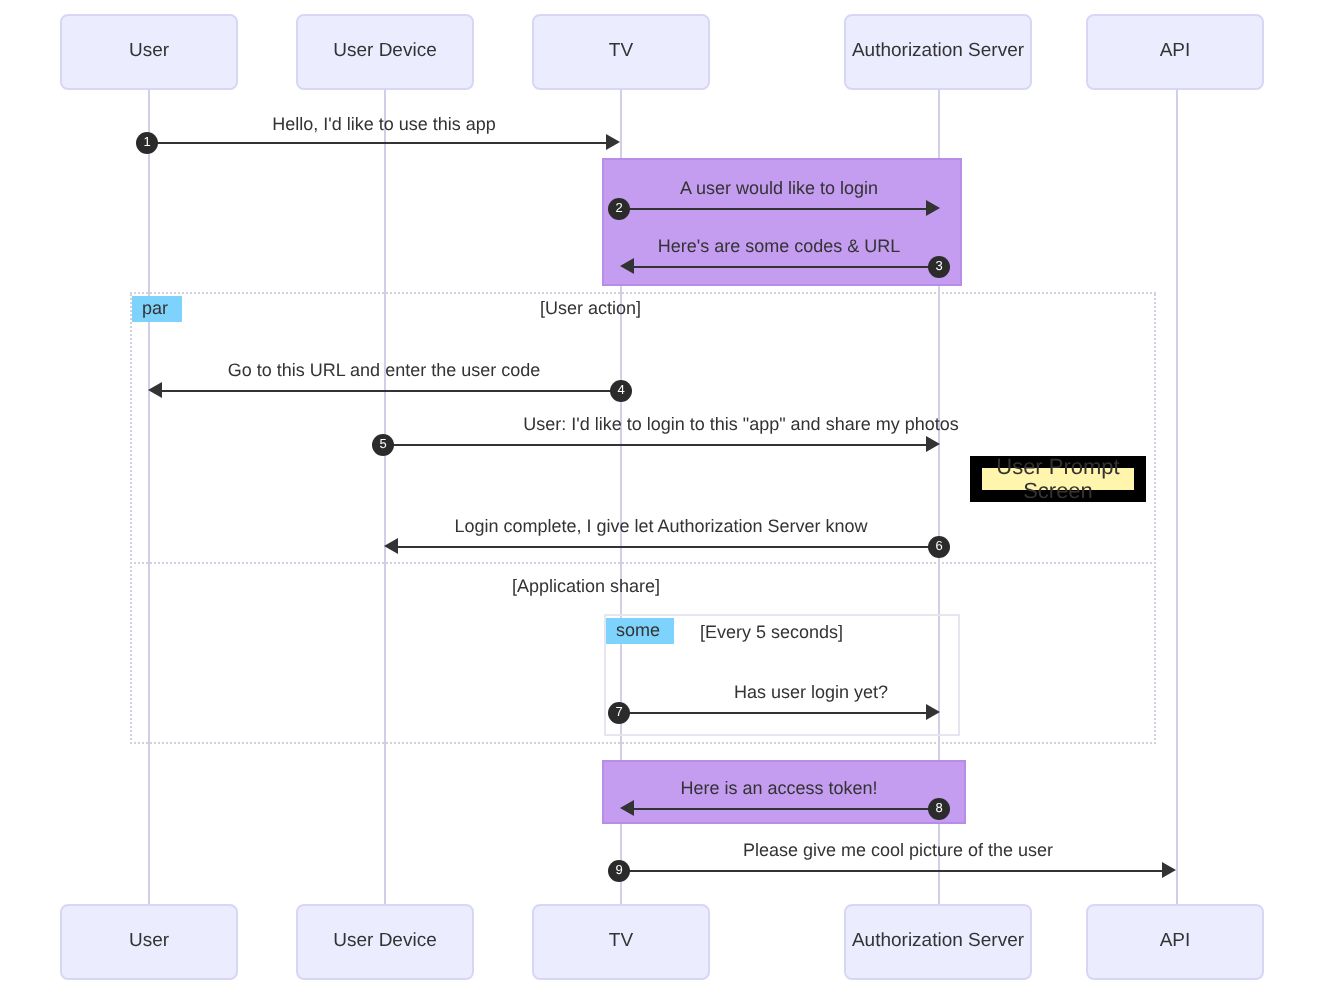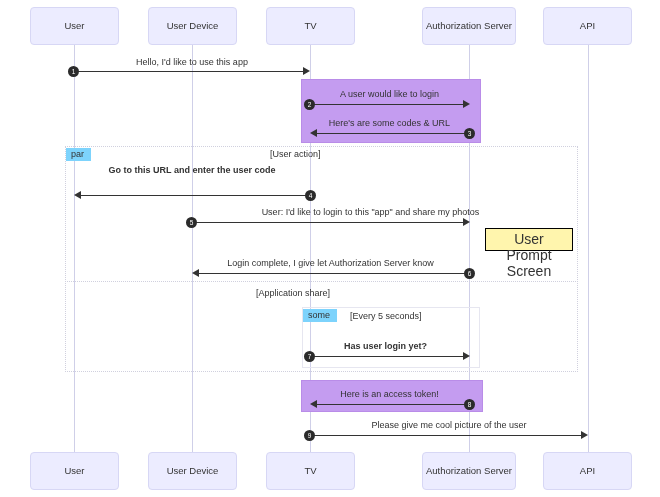--- a/index.html
+++ b/index.html
@@ -66,25 +66,25 @@
     font-family: "Liberation Sans", sans-serif;
   }
   .activation {
     position: absolute;
     background: #C49CF0;
     border: 1px solid #b98ce8;
   }
   .note {
     position: absolute;
     background: #FFF5AD;
-    border: 1px solid #000000;
-    font-size: 14px;
+    border: 6px solid #000000;
+    font-size: 11px;
     color: #333333;
     display: flex;
-    align-items: flex-start;
+    align-items: center;
     justify-content: center;
     text-align: center;
     padding: 2px 4px;
   }
   .frame {
     position: absolute;
     border: 1px solid #e6e6f0;
     background: transparent;
   }
   .frame.dotted { border-style: dotted; border-color: #d0d0de; }
@@ -150,21 +150,21 @@
 
   <div class="msg-label" style="left:310px; top:118px; width:159px;">Here's are some codes &amp; URL</div>
   <div class="msg-line" style="left:317px; top:133px; width:152px;"></div>
   <div class="arrow-head left" style="left:310px; top:129px;"></div>
   <div class="seq-num" style="left:464px; top:128px;">3</div>
 
   <div class="frame dotted" style="left:65px; top:146px; width:513px; height:226px;"></div>
   <div class="frame-label" style="left:66px; top:148px;">par</div>
   <div class="frame-title" style="left:270px; top:149px; width:130px;">[User action]</div>
 
-  <div class="msg-label" style="left:74px; top:165px; width:236px;font-weight:bold;">Go to this URL and enter the user code</div>
+  <div class="msg-label" style="left:74px; top:180px; width:236px;">Go to this URL and enter the user code</div>
   <div class="msg-line" style="left:81px; top:195px; width:229px;"></div>
   <div class="arrow-head left" style="left:74px; top:191px;"></div>
   <div class="seq-num" style="left:305px; top:190px;">4</div>
 
   <div class="msg-label" style="left:192px; top:207px; width:277px;margin-left:40px;">User: I'd like to login to this "app" and share my photos</div>
   <div class="msg-line" style="left:192px; top:222px; width:271px;"></div>
   <div class="arrow-head right" style="left:463px; top:218px;"></div>
   <div class="seq-num" style="left:186px; top:217px;">5</div>
 
   <div class="note" style="left:485px; top:228px; width:88px; height:23px;">
@@ -176,21 +176,21 @@
   <div class="arrow-head left" style="left:192px; top:269px;"></div>
   <div class="seq-num" style="left:464px; top:268px;">6</div>
 
   <div class="divider" style="left:65px; top:281px; width:513px;"></div>
   <div class="frame-title" style="left:256px; top:288px; width:160px;">[Application share]</div>
 
   <div class="frame" style="left:302px; top:307px; width:178px; height:61px;"></div>
   <div class="frame-label" style="left:303px; top:309px;">some</div>
   <div class="frame-title" style="left:350px; top:311px; width:110px;">[Every 5 seconds]</div>
 
-  <div class="msg-label" style="left:306px; top:341px; width:159px;font-weight:bold;">Has user login yet?</div>
+  <div class="msg-label" style="left:326px; top:341px; width:159px;">Has user login yet?</div>
   <div class="msg-line" style="left:310px; top:356px; width:153px;"></div>
   <div class="arrow-head right" style="left:463px; top:352px;"></div>
   <div class="seq-num" style="left:304px; top:351px;">7</div>
 
   <div class="activation" style="left:301px; top:380px; width:182px; height:32px;"></div>
 
   <div class="msg-label" style="left:310px; top:389px; width:159px;">Here is an access token!</div>
   <div class="msg-line" style="left:317px; top:404px; width:152px;"></div>
   <div class="arrow-head left" style="left:310px; top:400px;"></div>
   <div class="seq-num" style="left:464px; top:399px;">8</div>

